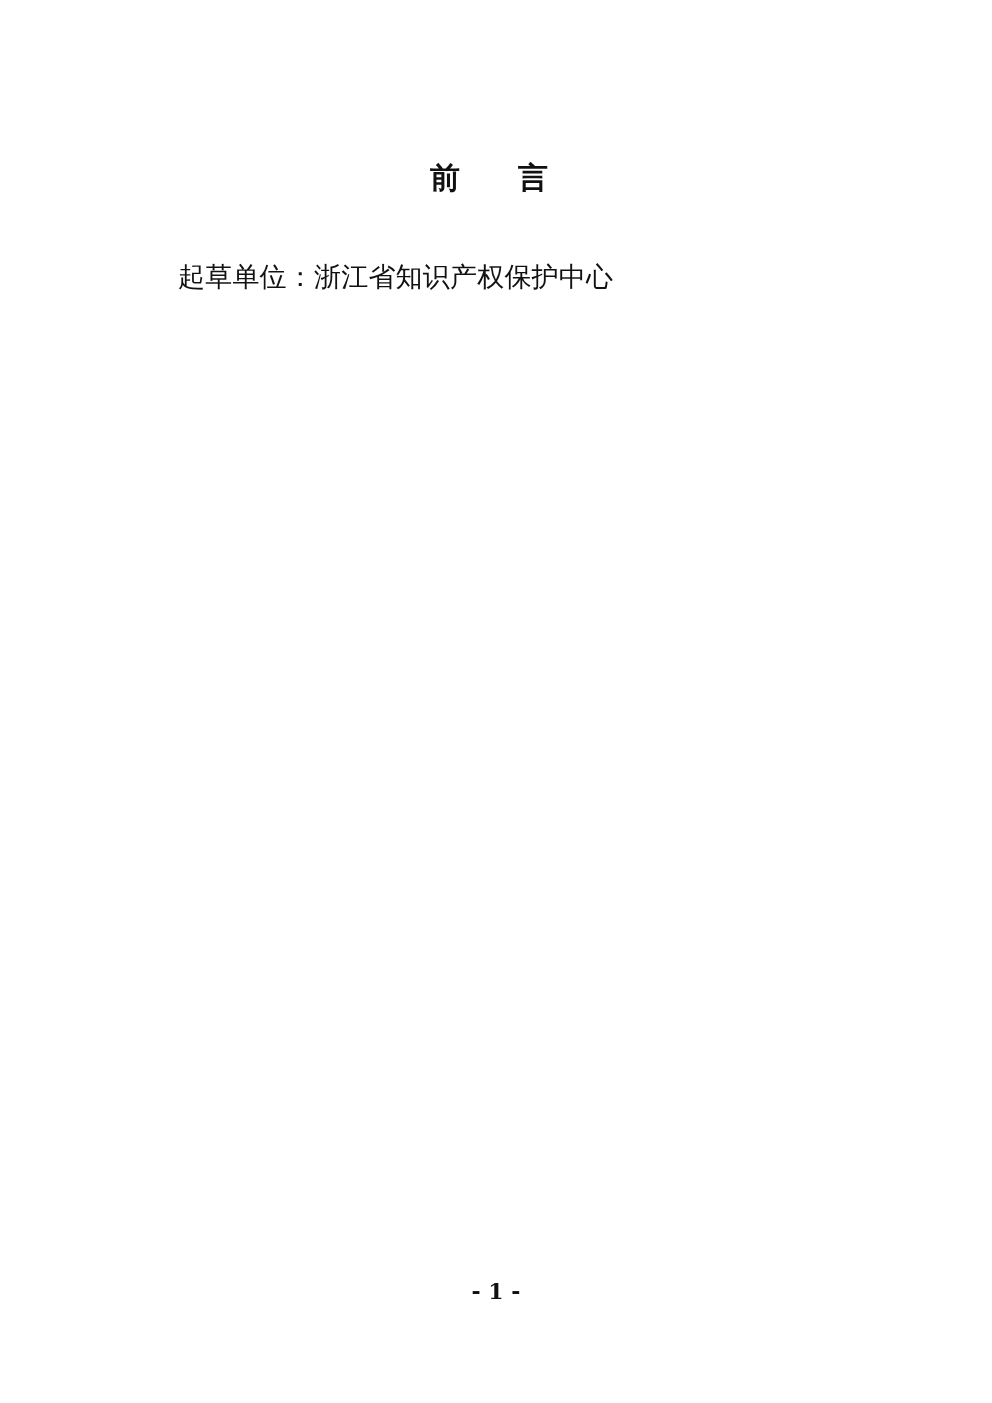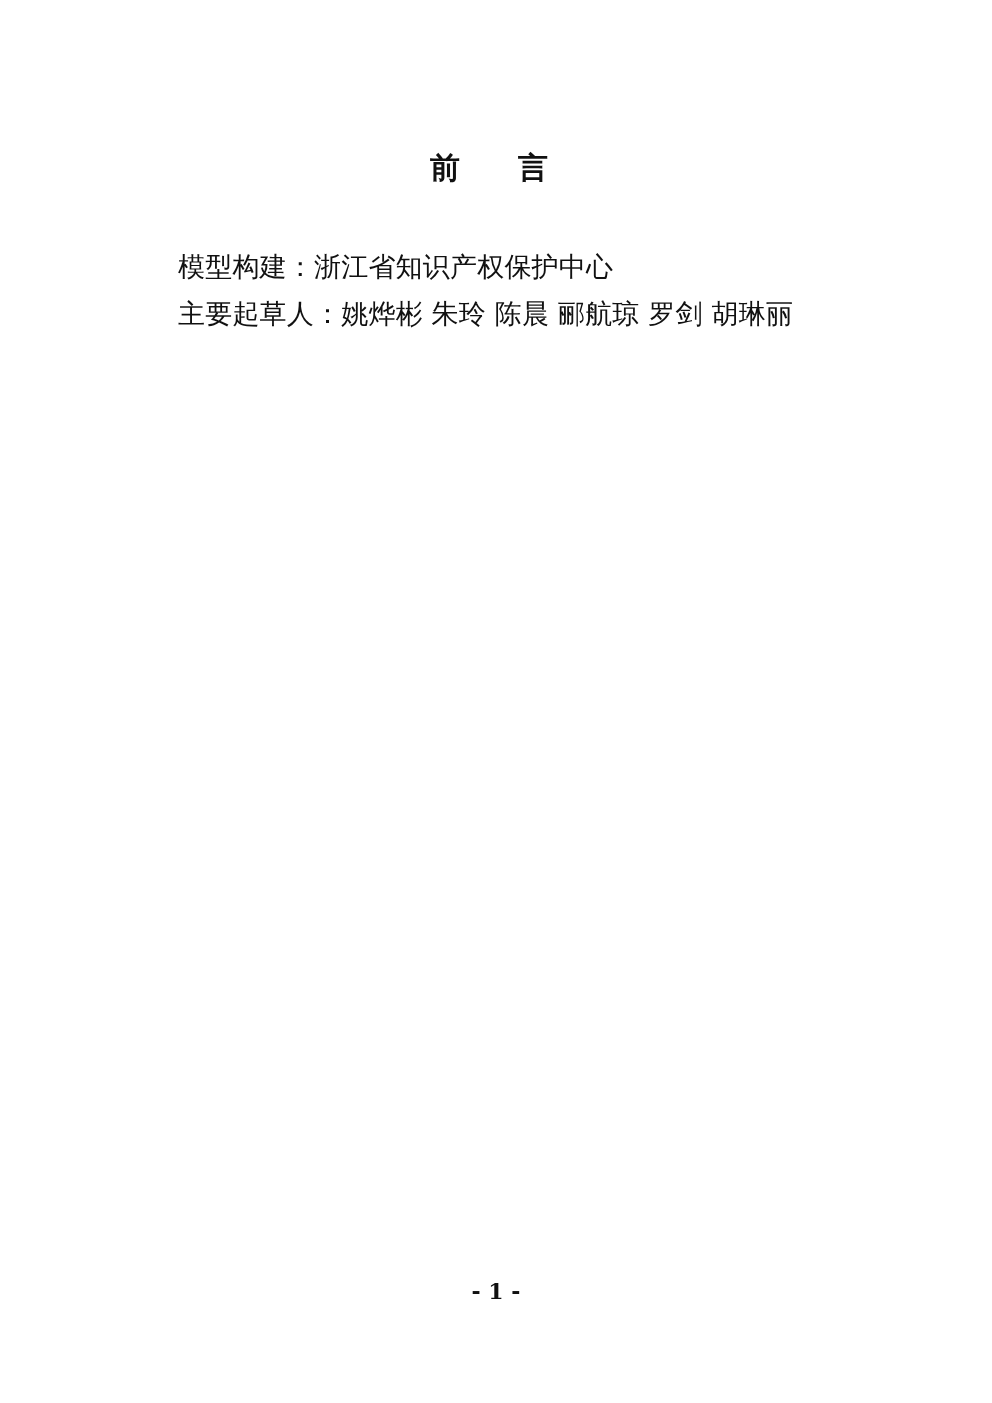--- a/index.html
+++ b/index.html
@@ -13,21 +13,21 @@
     height: 1403px;
     background: #ffffff;
     box-sizing: border-box;
     font-family: "DejaVu Serif", "Liberation Serif", serif;
     color: #111111;
     overflow: hidden;
   }
   .content {
     position: absolute;
     left: 122px;
-    top: 148px;
+    top: 158px;
     width: 748px;
   }
   .doc-title {
     text-align: center;
     font-size: 30px;
     font-weight: bold;
     letter-spacing: 14px;
     margin: 0 0 44px 0;
     font-family: "DejaVu Serif", "Liberation Serif", serif;
   }
@@ -64,20 +64,19 @@
 </head>
 <body>
 
 <div class="page">
   <div class="content">
 
     <h1 class="doc-title">前　言</h1>
 
 
     <div class="credits">
-      <p class="credit-line">模型构建：浙江省知识产权保护中心</p>
-      <p class="credit-line">主要起草人：姚烨彬 朱玲 陈晨 郦航琼 罗剑 胡琳丽</p>
+      <p class="credit-line">起草单位：浙江省知识产权保护中心</p>
     </div>
 
   </div>
 
   <div class="page-number">- 1 -</div>
 </div>
 
 </body></html>

